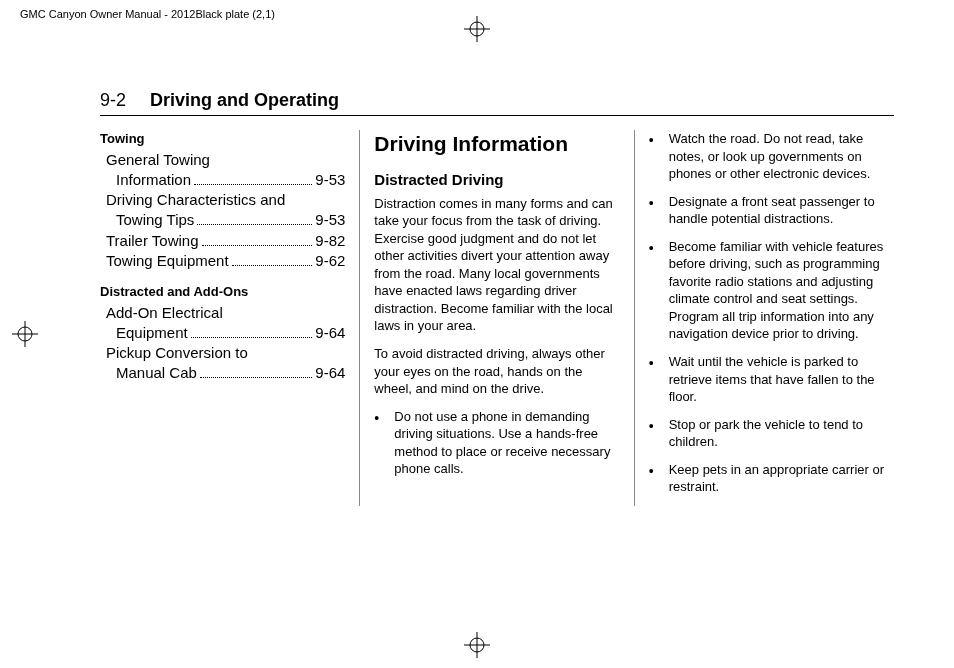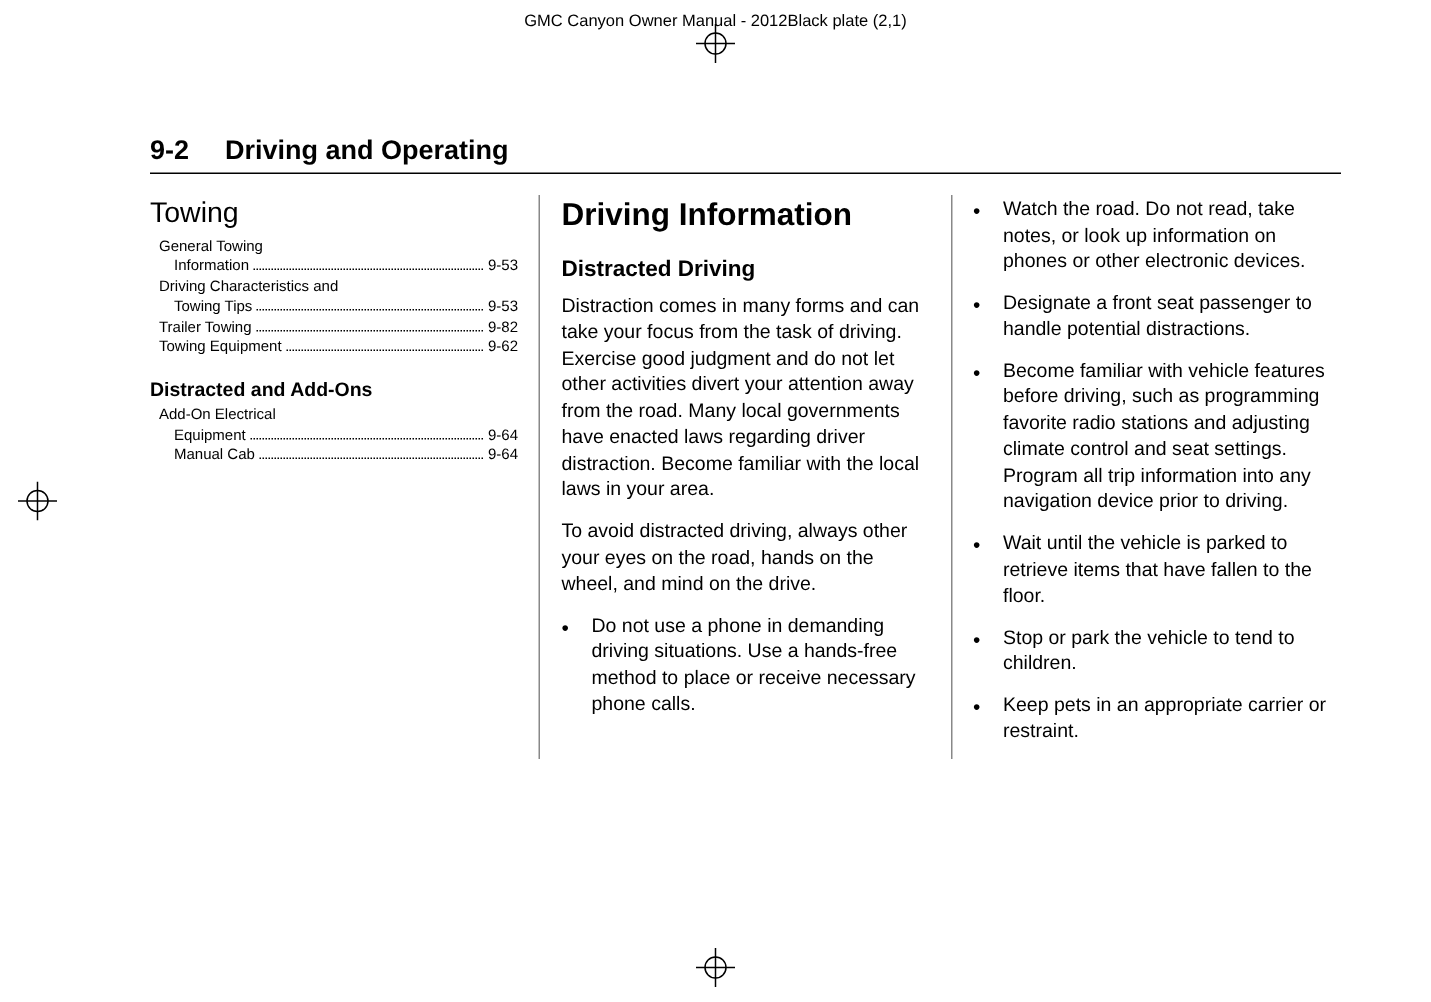--- a/index.html
+++ b/index.html
@@ -7,21 +7,21 @@
     padding: 0;
     font-family: Arial, Helvetica, sans-serif;
     background: #fff;
     color: #000;
     width: 954px;
     height: 668px;
     position: relative;
   }
   .topbar {
     display: flex;
-    justify-content: center;
+    justify-content: flex-start;
     align-items: center;
     padding: 8px 20px 0 20px;
     font-size: 11px;
   }
   .regmark-center {
     position: absolute;
     left: 50%;
     top: 16px;
     transform: translateX(-50%);
   }
@@ -43,21 +43,21 @@
   }
   .header {
     display: flex;
     align-items: baseline;
     border-bottom: 1.5px solid #000;
     padding-bottom: 4px;
     margin-bottom: 14px;
   }
   .header .pnum {
     font-size: 18px;
-    font-weight: bold;
+    font-weight: normal;
     margin-right: 24px;
   }
   .header .sect {
     font-size: 18px;
     font-weight: bold;
   }
   .cols {
     display: flex;
     gap: 0;
   }
@@ -66,37 +66,37 @@
     font-size: 13px;
     line-height: 1.35;
     padding-right: 14px;
     border-right: 1px solid #888;
   }
   .col:first-child { padding-left: 0; }
   .col:last-child { border-right: none; padding-right: 0; }
   .col + .col { padding-left: 14px; }
 
   .toc-head {
-    font-weight: normal;
-    font-size: 19px;
+    font-weight: bold;
+    font-size: 13px;
     margin-top: 0;
     margin-bottom: 2px;
   }
   .toc-head2 {
     font-weight: bold;
     font-size: 13px;
     margin-top: 12px;
     margin-bottom: 2px;
   }
   .toc-list { margin:0 0 0 6px; padding:0; }
   .toc-row {
     display: flex;
     align-items: baseline;
     white-space: nowrap;
-    font-size: 10px;
+    font-size: 15px;
   }
   .toc-label {
     flex: 0 0 auto;
   }
   .toc-label.indent { padding-left: 10px; }
   .dots {
     flex: 1 1 auto;
     border-bottom: 1px dotted #000;
     margin: 0 3px 3px 3px;
     height: 0;
@@ -216,20 +216,23 @@
         <div class="toc-row">
             <span class="toc-label">Add-On Electrical</span>
           </div>
         <div class="toc-row">
             <span class="toc-label indent">Equipment</span>
             <span class="dots"></span>
             <span class="toc-page">9-64</span>
           </div>
 
         <div class="toc-row">
+            <span class="toc-label">Pickup Conversion to</span>
+          </div>
+        <div class="toc-row">
             <span class="toc-label indent">Manual Cab</span>
             <span class="dots"></span>
             <span class="toc-page">9-64</span>
           </div>
       </div>
     </div>
 
     <div class="col">
       <h1 class="title">Driving Information</h1>
       <h2 class="sub">Distracted Driving</h2>
@@ -240,21 +243,21 @@
             <span class="dot">•</span>
             <span class="btxt">Do not use a phone in demanding driving situations. Use a hands-free method to place or receive necessary phone calls.</span>
           </li>
       </ul>
     </div>
 
     <div class="col">
       <ul class="bul">
         <li>
             <span class="dot">•</span>
-            <span class="btxt">Watch the road. Do not read, take notes, or look up information on phones or other electronic devices.</span>
+            <span class="btxt">Watch the road. Do not read, take notes, or look up governments on phones or other electronic devices.</span>
           </li>
         <li>
             <span class="dot">•</span>
             <span class="btxt">Designate a front seat passenger to handle potential distractions.</span>
           </li>
         <li>
             <span class="dot">•</span>
             <span class="btxt">Become familiar with vehicle features before driving, such as programming favorite radio stations and adjusting climate control and seat settings. Program all trip information into any navigation device prior to driving.</span>
           </li>
         <li>

